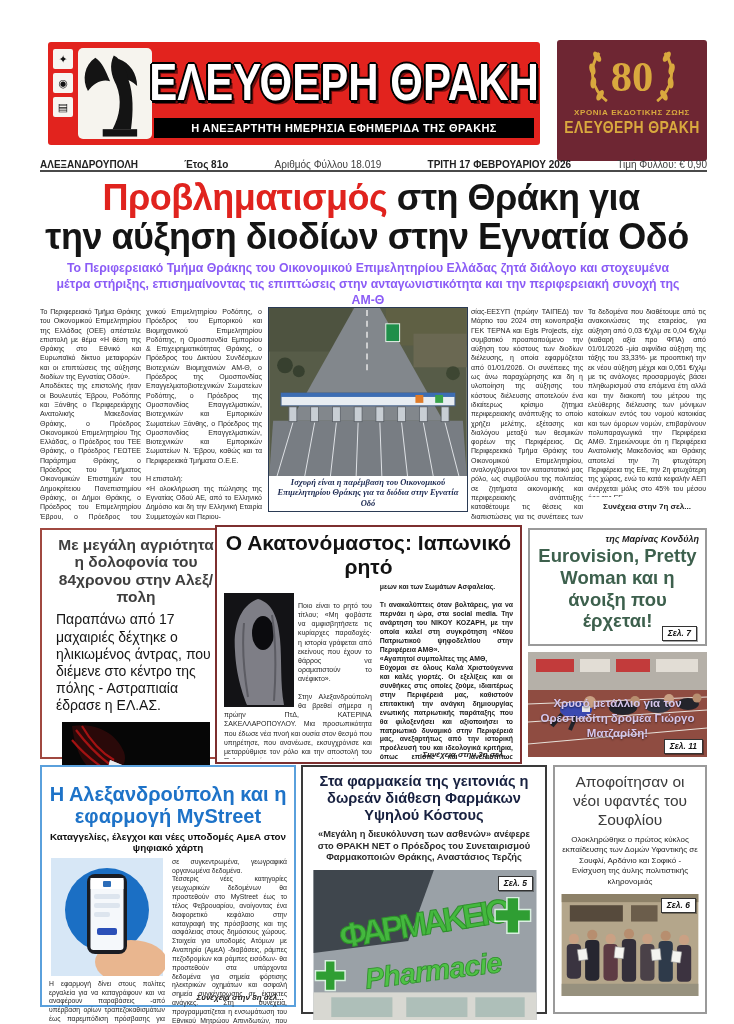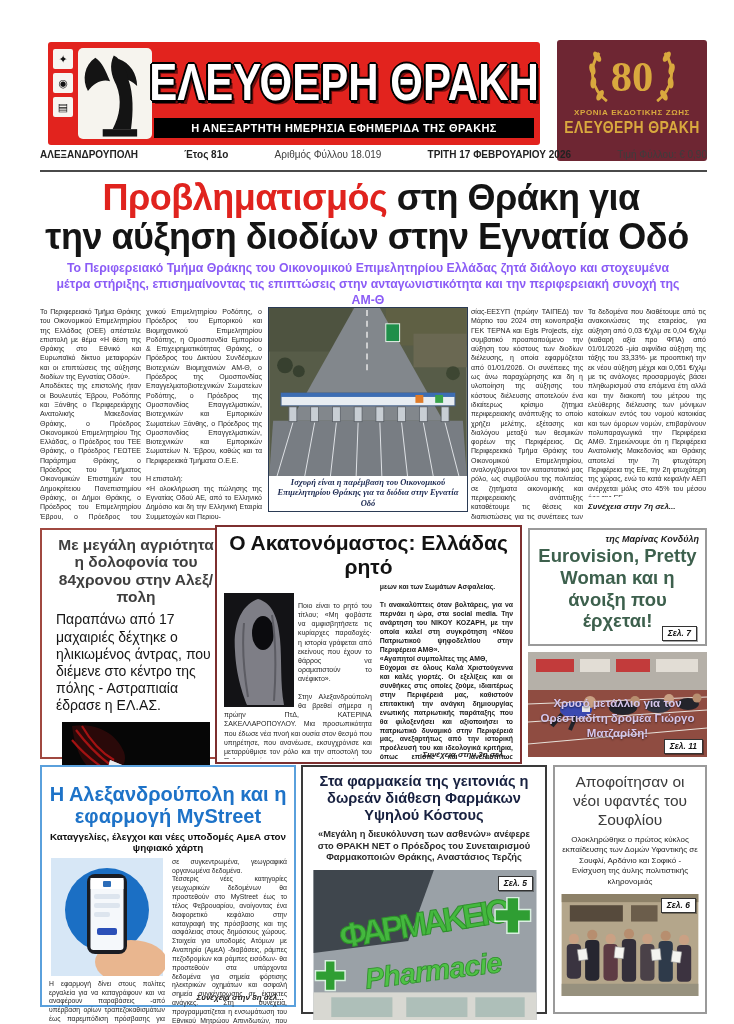--- a/index.html
+++ b/index.html
@@ -16,32 +16,32 @@
   .mast-title span{font-size:42px;font-weight:bold;color:#fff;transform:scaleY(1.22);letter-spacing:0;white-space:nowrap;
      text-shadow:-2px 0 #000,2px 0 #000,0 -2px #000,0 2px #000,-1px -1px #000,1px 1px #000,1px -1px #000,-1px 1px #000,3px 3px 0 #6d0e0e;}
   .mast-subbar{position:absolute;left:106px;bottom:7px;width:380px;height:20px;background:#000;display:flex;align-items:center;justify-content:center;}
   .mast-subbar span{font-size:11px;font-weight:bold;color:#fff;letter-spacing:.4px;white-space:nowrap;}
 
   .badge80{left:557px;top:40px;width:150px;height:121px;background:#6e2633;border-radius:3px;text-align:center;box-sizing:border-box;padding-top:3px;}
   .badge-l1{font-size:8px;font-weight:bold;color:#d9a93e;letter-spacing:.6px;margin-top:1px;}
   .badge-l2{font-size:14px;font-weight:bold;color:#d9a93e;letter-spacing:.4px;margin-top:2px;transform:scaleY(1.15);}
 
   
-  .dateline{left:40px;top:149px;width:667px;height:21px;display:flex;justify-content:space-between;align-items:flex-start;
+  .dateline{left:40px;top:149px;width:667px;height:21px;display:flex;justify-content:space-between;align-items:flex-end;
             border-bottom:2px solid #4a4a4a;font-size:10px;color:#222;}
   .dl-b{font-weight:bold;} .dl-n{color:#3d3d3d;}
 
   
   .headline{left:34px;top:179px;width:666px;text-align:center;font-weight:bold;font-size:36px;line-height:1.07;letter-spacing:-.5px;color:#141414;}
   .hl-red{color:#e0231e;margin-left:8px;}
   .subhead{left:50px;top:261px;width:636px;text-align:center;font-size:12.3px;font-weight:bold;color:#8b5cf6;line-height:1.3;}
 
   
   .bodycol{position:absolute;top:307px;height:213px;font-size:7px;line-height:1.33;text-align:justify;color:#1c1c1c;overflow:hidden;white-space:pre-line;}
-  .lead-cont{left:588px;top:502px;width:118px;font-size:8px;font-weight:bold;font-style:italic;color:#222;}
+  .lead-cont{left:588px;top:502px;width:118px;text-align:center;font-size:8px;font-weight:bold;color:#222;}
   .lead-photo{left:268px;top:307px;width:200px;height:205px;border:1px solid #2b3b55;box-sizing:border-box;background:#fff;}
   .lead-caption{height:33px;display:flex;align-items:center;justify-content:center;text-align:center;
      font-family:"Liberation Serif",serif;font-style:italic;font-weight:bold;font-size:8.5px;color:#1d2a52;padding:0 8px;line-height:1.25;}
 
   
   .box{position:absolute;background:#fff;box-sizing:border-box;}
   .pg-badge{position:absolute;background:#fff;border:1px solid #333;padding:0 5px;font-size:8.5px;font-weight:bold;font-style:italic;
             color:#111;box-shadow:1px 1px 0 rgba(0,0,0,.35);line-height:13px;height:13px;white-space:nowrap;}
 
   .box-murder{left:40px;top:528px;width:192px;height:231px;border:2px solid #a04840;padding:6px 14px;}
@@ -206,21 +206,21 @@
         <polygon points="48,38 140,76 128,88 44,54" fill="#b9bcc2"></polygon>
         <polygon points="48,38 140,76 135,81 46,46" fill="#e9ebee"></polygon>
         <path d="M54,46 C74,56 96,64 120,74 M60,52 C80,62 100,70 118,80" stroke="#a51212" stroke-width="2" fill="none"></path>
         <path d="M70,58 l2,8 M92,66 l2,9 M108,72 l2,8" stroke="#8f0f0f" stroke-width="2"></path>
       </svg>
       <div class="pg-badge" style="left:4px;bottom:-5px;">Σελ. 3</div>
     </div>
   </div>
 
   <div class="box box-akaton">
-    <div class="akaton-title">Ο Ακατονόμαστος: Ελλάδας ρητό</div>
+    <div class="akaton-title">Ο Ακατονόμαστος: Ιαπωνικό ρητό</div>
     <div class="akaton-cols">
       <div class="akaton-left">
         <svg class="akaton-photo" width="70" height="114" viewBox="0 0 70 114">
           <rect width="70" height="114" fill="#131316"></rect>
           <path d="M34,6 C17,12 9,32 11,58 C12,82 19,102 23,112 L60,112 C56,90 58,68 56,46 C54,24 48,10 34,6 Z" fill="#7e7e86"></path>
           <ellipse cx="39" cy="40" rx="11" ry="17" fill="#0b0b0e"></ellipse>
           <path d="M20,30 C18,52 20,80 24,104 M48,22 C52,48 52,80 50,108" stroke="#5c5c63" stroke-width="2" fill="none"></path>
         </svg>
         <span>Ποιο είναι το ρητό του τίτλου; «Μη φοβάστε να αμφισβητήσετε τις κυρίαρχες παραδοχές· η ιστορία γράφεται από εκείνους που έχουν το θάρρος να οραματιστούν το ανέφικτο».
 

